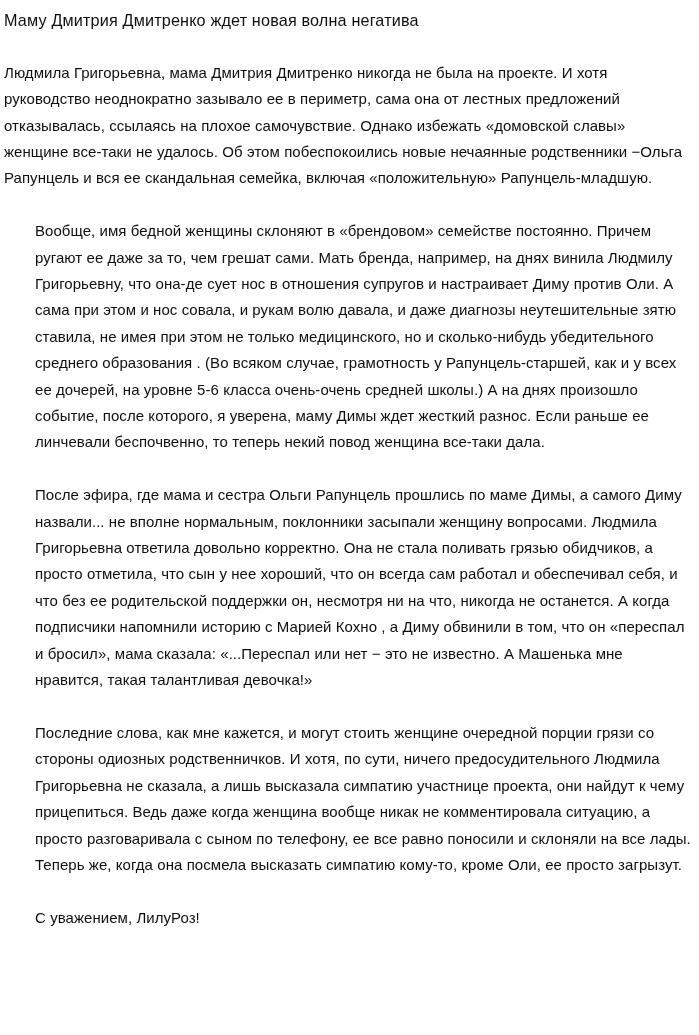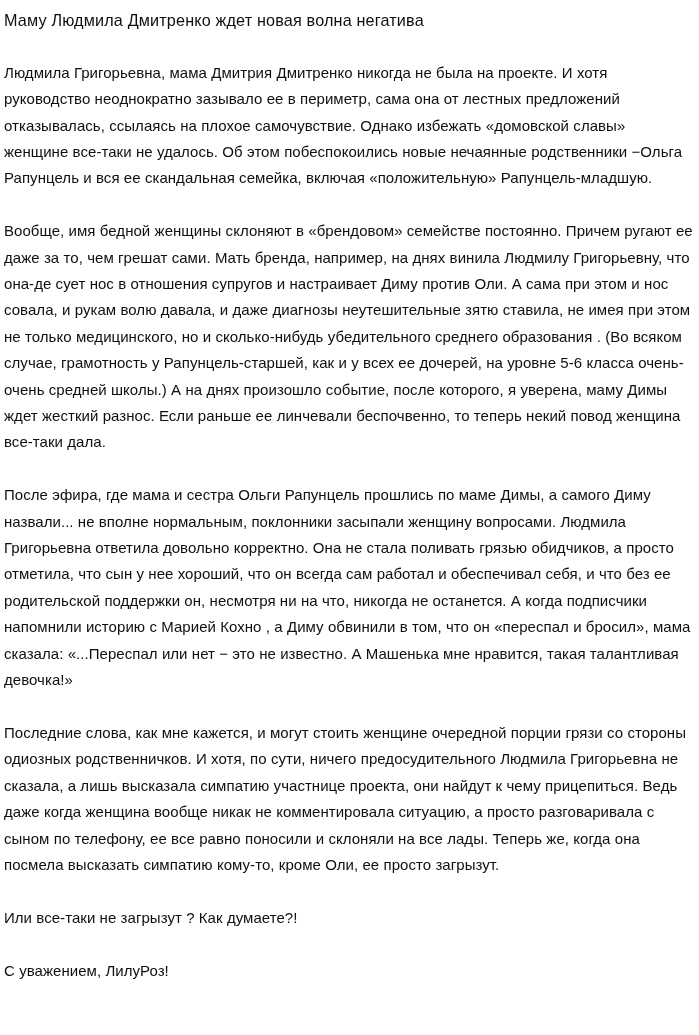--- a/index.html
+++ b/index.html
@@ -47,38 +47,38 @@
     color: #0f0f0f;
     margin: 0;
     text-align: left;
     letter-spacing: 0.003em;
     word-spacing: 0.005em;
     hyphens: none;
   }
 
   .para + .para {
     margin-top: 26.4px;
+    margin-left: 31px;
   }
 
   
   .para, .article-title {
     max-width: 689px;
   }
 </style>
 </head>
 <body style="background: rgb(255, 255, 255); color: rgb(15, 15, 15);">
 
 <div class="article">
 
-  <h1 class="article-title">Маму Людмила Дмитренко ждет новая волна негатива</h1>
+  <h1 class="article-title">Маму Дмитрия Дмитренко ждет новая волна негатива</h1>
 
   <div class="spacer-after-title"></div>
 
   <div class="article-body">
     <p class="para">Людмила Григорьевна, мама Дмитрия Дмитренко никогда не была на проекте.  И хотя руководство неоднократно зазывало ее в периметр, сама она от лестных предложений отказывалась, ссылаясь на плохое самочувствие. Однако избежать «домовской славы» женщине все-таки не удалось. Об этом побеспокоились новые нечаянные родственники −Ольга Рапунцель и вся  ее скандальная семейка, включая «положительную» Рапунцель-младшую.</p>
     <p class="para">Вообще, имя бедной женщины склоняют в «брендовом» семействе постоянно. Причем ругают ее даже за то, чем грешат сами. Мать бренда, например, на днях винила  Людмилу Григорьевну, что она-де сует нос в отношения супругов и настраивает Диму против Оли. А сама при этом и нос совала, и рукам волю давала, и даже  диагнозы неутешительные зятю ставила, не имея при этом не только медицинского, но  и сколько-нибудь убедительного среднего образования . (Во всяком случае, грамотность у Рапунцель-старшей, как и у всех ее дочерей, на уровне 5-6 класса очень-очень средней школы.) А на днях произошло событие, после которого, я уверена, маму Димы ждет жесткий разнос. Если раньше ее линчевали беспочвенно, то теперь некий повод женщина все-таки дала.</p>
     <p class="para">После эфира, где мама и сестра Ольги Рапунцель прошлись по маме Димы, а самого Диму назвали... не вполне нормальным, поклонники засыпали женщину вопросами. Людмила Григорьевна ответила довольно корректно. Она не стала поливать грязью обидчиков, а просто отметила, что сын у нее хороший, что он всегда сам работал и обеспечивал себя, и что без ее родительской поддержки он, несмотря ни на что, никогда не останется. А когда подписчики напомнили историю с Марией Кохно , а Диму обвинили в том, что он «переспал  и бросил», мама сказала: «...Переспал  или нет − это не известно. А Машенька мне нравится, такая талантливая девочка!»</p>
     <p class="para">Последние слова, как мне кажется, и могут стоить женщине очередной порции грязи со стороны одиозных родственничков. И хотя, по сути, ничего предосудительного Людмила Григорьевна не сказала,  а лишь высказала симпатию участнице проекта, они найдут к чему прицепиться. Ведь даже когда женщина вообще никак не комментировала ситуацию, а просто разговаривала с сыном по телефону, ее все равно поносили и склоняли на все лады. Теперь же, когда она посмела высказать симпатию кому-то, кроме Оли, ее просто загрызут.</p>
-    <p class="para">Или все-таки не загрызут ? Как думаете?!</p>
     <p class="para">С уважением, ЛилуРоз!</p>
   </div>
 
 </div>
 
 </body></html>

